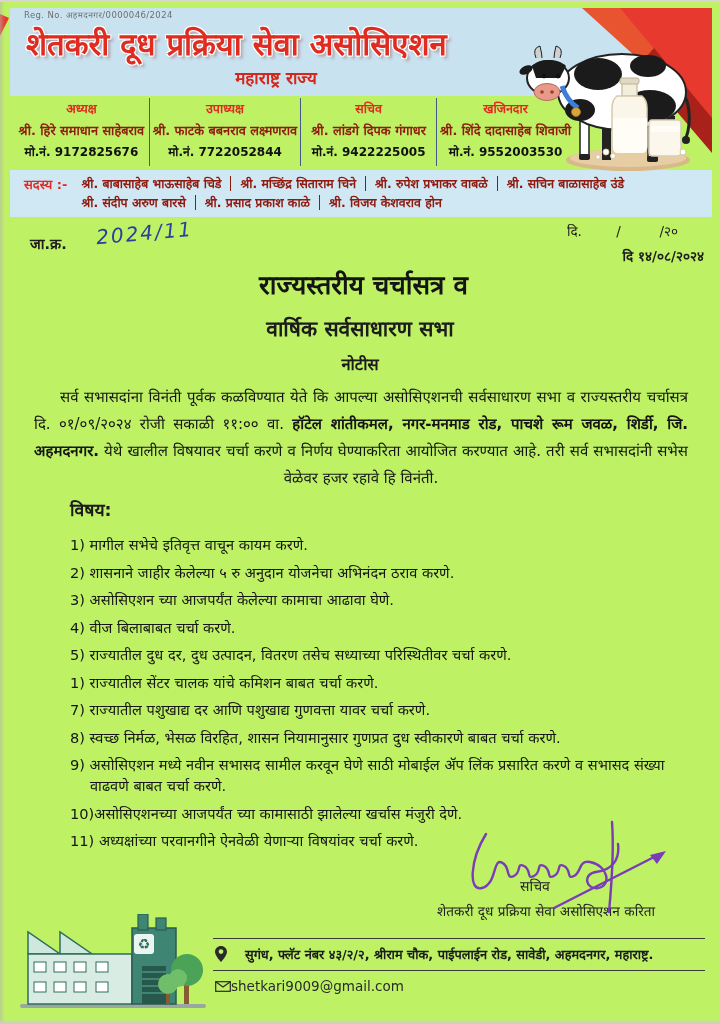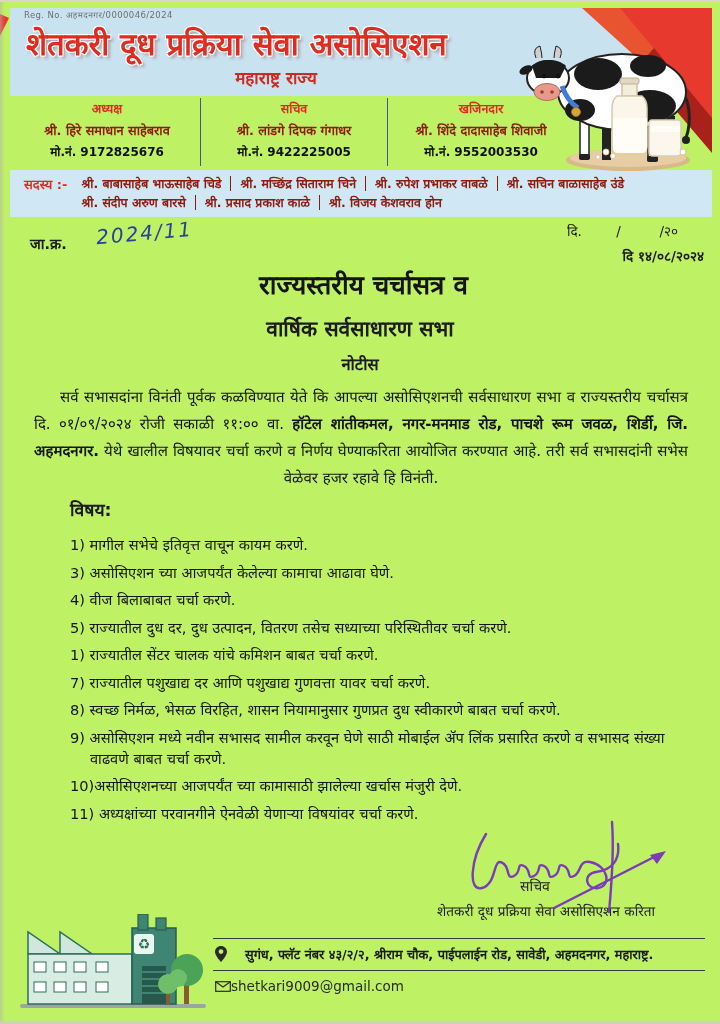--- a/index.html
+++ b/index.html
@@ -171,20 +171,25 @@
   <div class="org-title">शेतकरी दूध प्रक्रिया सेवा असोसिएशन</div>
   <div class="org-subtitle">महाराष्ट्र राज्य</div>
 
   <div class="officers">
     <div class="officer">
       <div class="officer-role">अध्यक्ष</div>
       <div class="officer-name">श्री. हिरे समाधान साहेबराव</div>
       <div class="officer-phone">मो.नं. 9172825676</div>
     </div>
     <div class="officer">
+      <div class="officer-role">उपाध्यक्ष</div>
+      <div class="officer-name">श्री. फाटके बबनराव लक्ष्मणराव</div>
+      <div class="officer-phone">मो.नं. 7722052844</div>
+    </div>
+    <div class="officer">
       <div class="officer-role">सचिव</div>
       <div class="officer-name">श्री. लांडगे दिपक गंगाधर</div>
       <div class="officer-phone">मो.नं. 9422225005</div>
     </div>
     <div class="officer">
       <div class="officer-role">खजिनदार</div>
       <div class="officer-name">श्री. शिंदे दादासाहेब शिवाजी</div>
       <div class="officer-phone">मो.नं. 9552003530</div>
     </div>
   </div>
@@ -208,20 +213,21 @@
 
   <div class="title-1">राज्यस्तरीय चर्चासत्र  व</div>
   <div class="title-2">वार्षिक सर्वसाधारण सभा</div>
   <div class="title-3">नोटीस</div>
 
   <p class="body-para"><span>सर्व सभासदांना विनंती पूर्वक कळविण्यात येते कि आपल्या असोसिएशनची सर्वसाधारण सभा व राज्यस्तरीय चर्चासत्र दि. ०१/०९/२०२४ रोजी सकाळी ११:०० वा. </span><b>हॉटेल शांतीकमल, नगर-मनमाड रोड, पाचशे रूम जवळ, शिर्डी, जि. अहमदनगर.</b><span> येथे खालील विषयावर चर्चा करणे व निर्णय घेण्याकरिता आयोजित करण्यात आहे. तरी सर्व सभासदांनी सभेस वेळेवर हजर रहावे हि विनंती.</span></p>
 
   <div class="subject-heading">विषय:</div>
   <div class="agenda">
     <div class="agenda-item">1) मागील सभेचे इतिवृत्त वाचून कायम करणे.</div>
+    <div class="agenda-item">2) शासनाने जाहीर केलेल्या ५ रु अनुदान योजनेचा अभिनंदन ठराव करणे.</div>
     <div class="agenda-item">3) असोसिएशन च्या आजपर्यंत केलेल्या कामाचा आढावा घेणे.</div>
     <div class="agenda-item">4) वीज बिलाबाबत चर्चा करणे.</div>
     <div class="agenda-item">5) राज्यातील दुध दर, दुध उत्पादन, वितरण तसेच सध्याच्या परिस्थितीवर चर्चा करणे.</div>
     <div class="agenda-item">1) राज्यातील सेंटर चालक यांचे कमिशन बाबत चर्चा करणे.</div>
     <div class="agenda-item">7) राज्यातील पशुखाद्य दर आणि पशुखाद्य गुणवत्ता यावर चर्चा करणे.</div>
     <div class="agenda-item">8) स्वच्छ निर्मळ, भेसळ विरहित, शासन नियामानुसार गुणप्रत दुध स्वीकारणे बाबत चर्चा करणे.</div>
     <div class="agenda-item">9) असोसिएशन मध्ये नवीन सभासद सामील करवून घेणे साठी मोबाईल ॲप लिंक प्रसारित करणे व सभासद संख्या वाढवणे बाबत चर्चा करणे.</div>
     <div class="agenda-item">10)असोसिएशनच्या आजपर्यंत च्या कामासाठी झालेल्या खर्चास मंजुरी देणे.</div>
     <div class="agenda-item">11) अध्यक्षांच्या परवानगीने ऐनवेळी येणाऱ्या विषयांवर चर्चा करणे.</div>
   </div>

